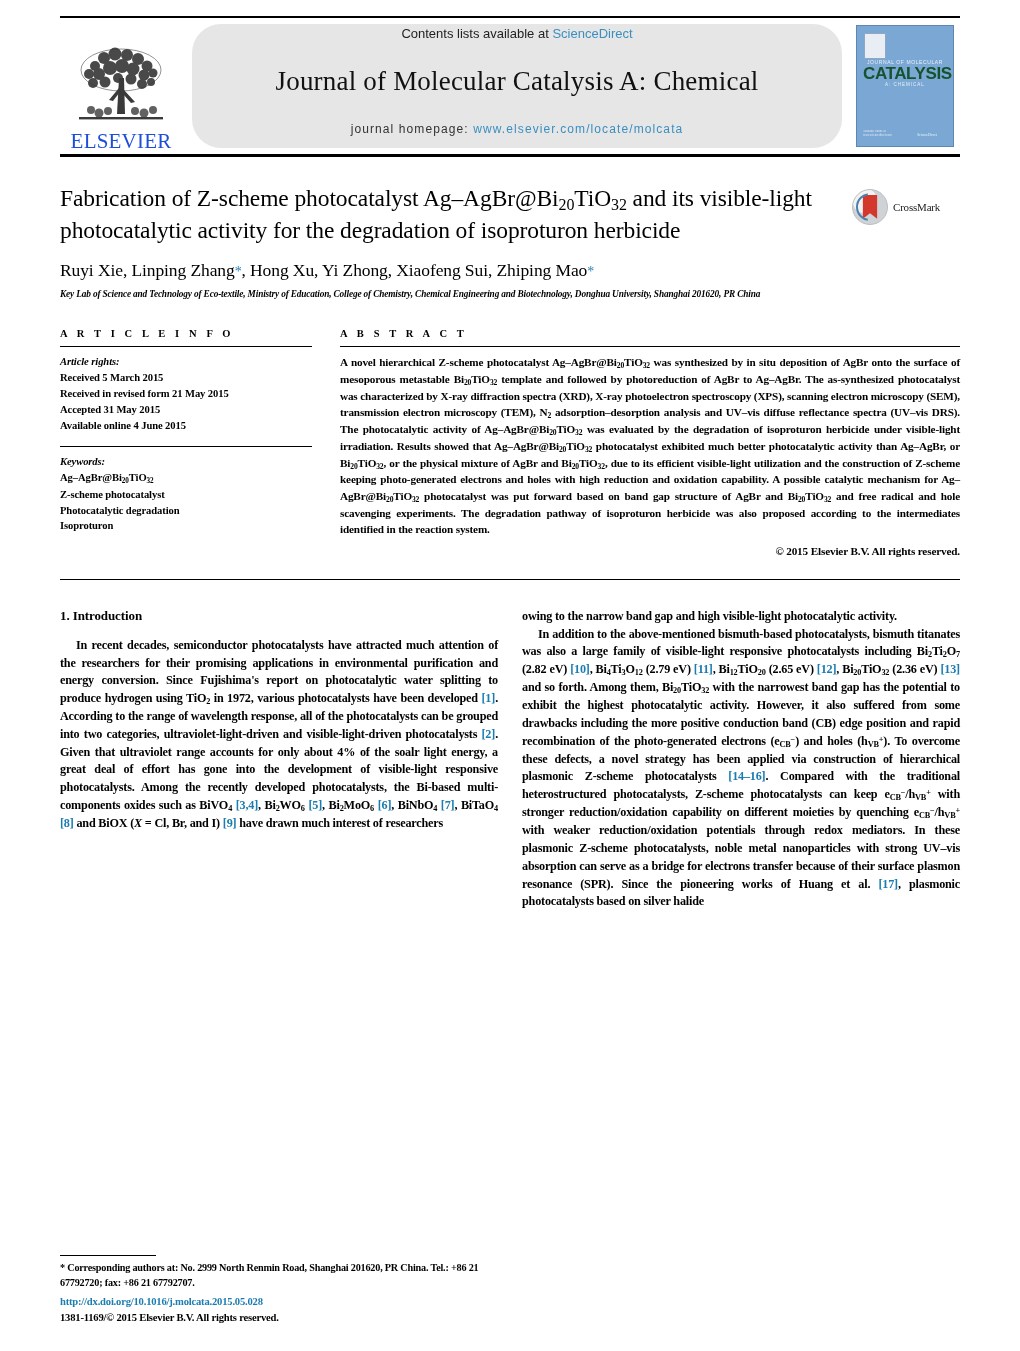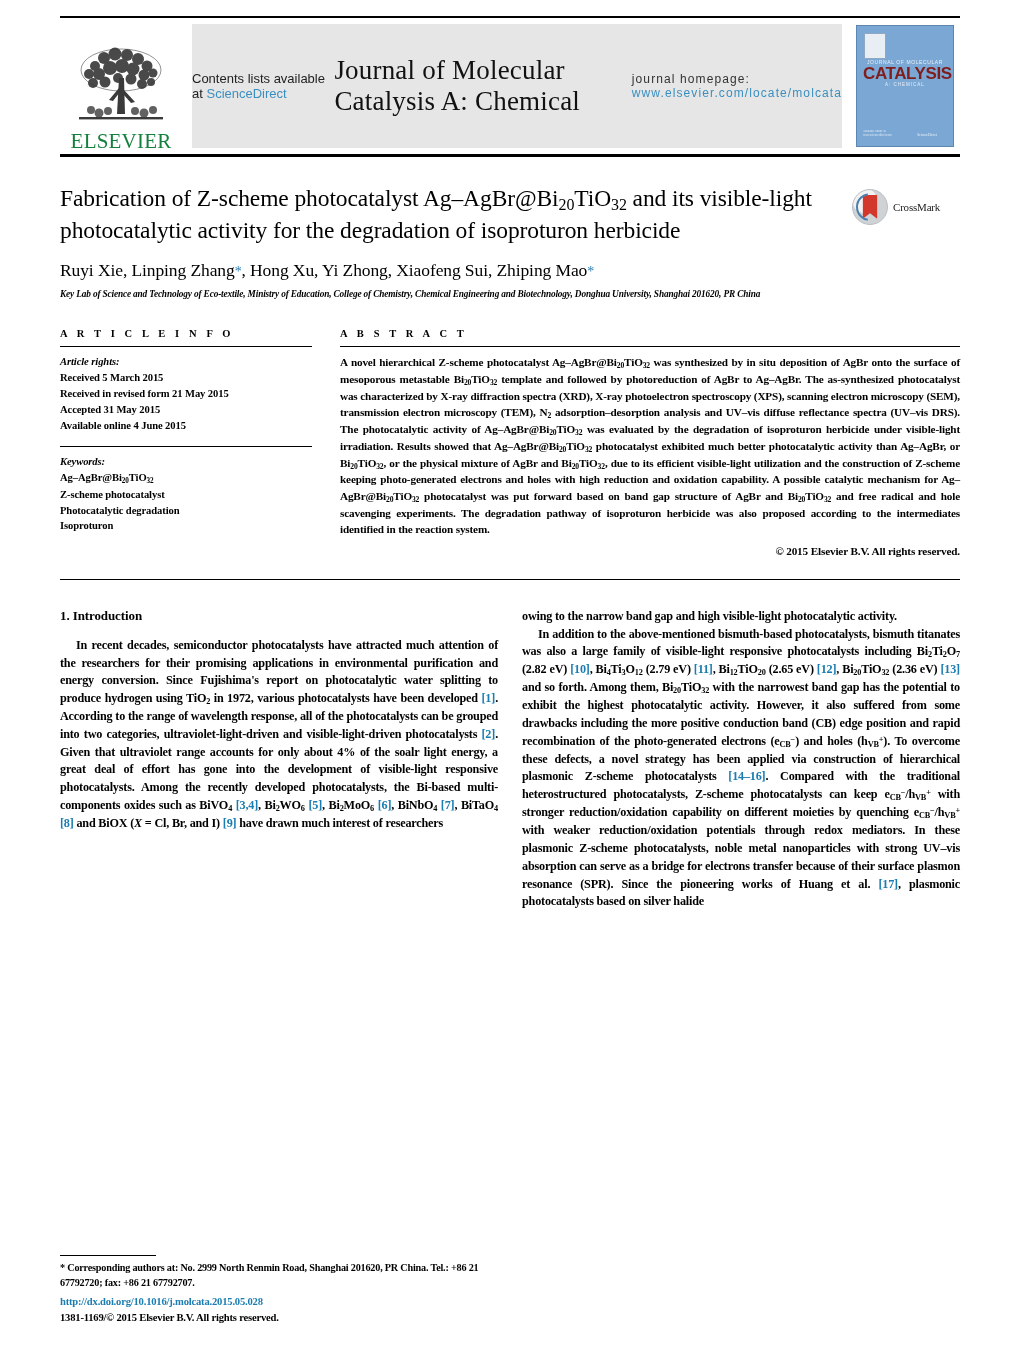--- a/index.html
+++ b/index.html
@@ -48,37 +48,38 @@
     display: flex;
     flex-direction: column;
     align-items: center;
     justify-content: flex-end;
     padding-bottom: 2px;
     box-sizing: border-box;
   }
   .tree-svg { display:block; }
   .elsevier-word {
     font-family: "Liberation Serif", serif;
-    color: #15803d;
+    color: #1d4ed8;
     font-size: 21px;
     letter-spacing: 0.2px;
     line-height: 1;
     margin-top: 1px;
     text-align: right;
   }
   .journal-band {
     flex: 1 1 auto;
     background: #e6e6e6;
     margin: 6px 8px 6px 10px;
     display: flex;
-    flex-direction: row;
+    flex-direction: column;
     align-items: center;
     justify-content: space-between;
-    padding: 12px 0 12px 0;
-    box-sizing: border-box;
+    padding: 2px 0 12px 0;
+    box-sizing: border-box;
+    border-radius: 29px;
   }
   .contents-line {
     font-family: "Liberation Sans", sans-serif;
     font-size: 13px;
     color: #222;
   }
   .contents-line .sd {
     color: #3a8fc0;
   }
   .journal-name {
@@ -121,21 +122,21 @@
     color: #ffffff;
     text-align: center;
   }
   .cover-cat .small-top {
     font-family: "Liberation Sans", sans-serif;
     font-size: 5px; letter-spacing: 0.6px; color:#e8f0f8;
   }
   .cover-cat .big {
     font-family: "Liberation Sans", sans-serif;
     font-size: 17px; font-weight: bold; letter-spacing: -0.4px;
-    color: #7f1d1d; line-height: 1;
+    color: #14532d; line-height: 1;
   }
   .cover-cat .small-bot {
     font-family: "Liberation Sans", sans-serif;
     font-size: 4.5px; letter-spacing: 1px; color:#e8f0f8;
   }
   .cover-bl {
     position: absolute; left: 6px; bottom: 8px; width: 42px; height: 8px;
     font-size: 3px; color:#dfe9f3; overflow: hidden; line-height: 1.2;
   }
   .cover-br {

